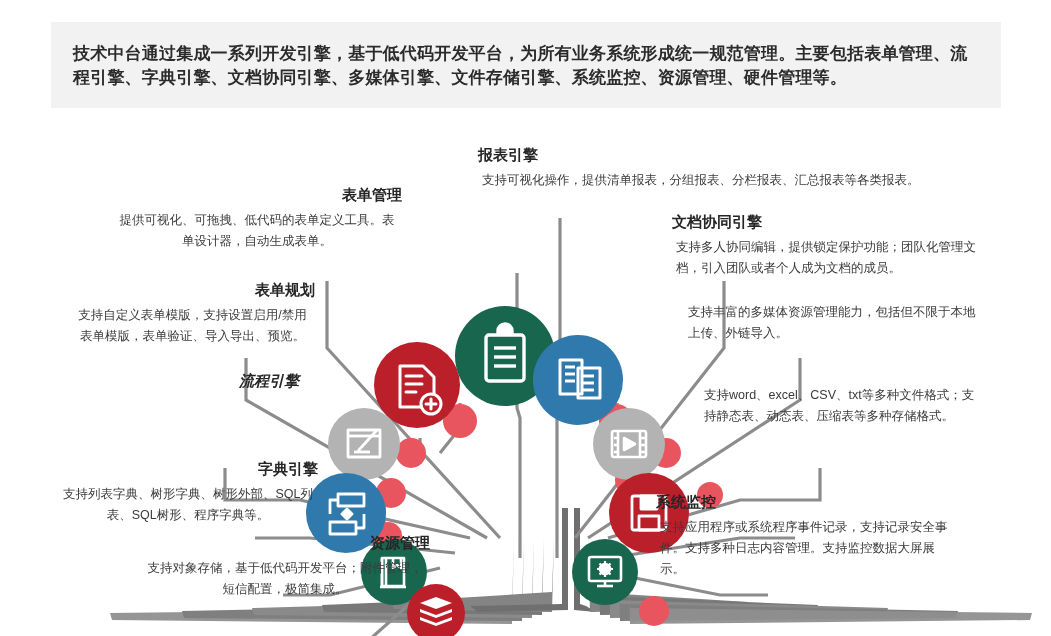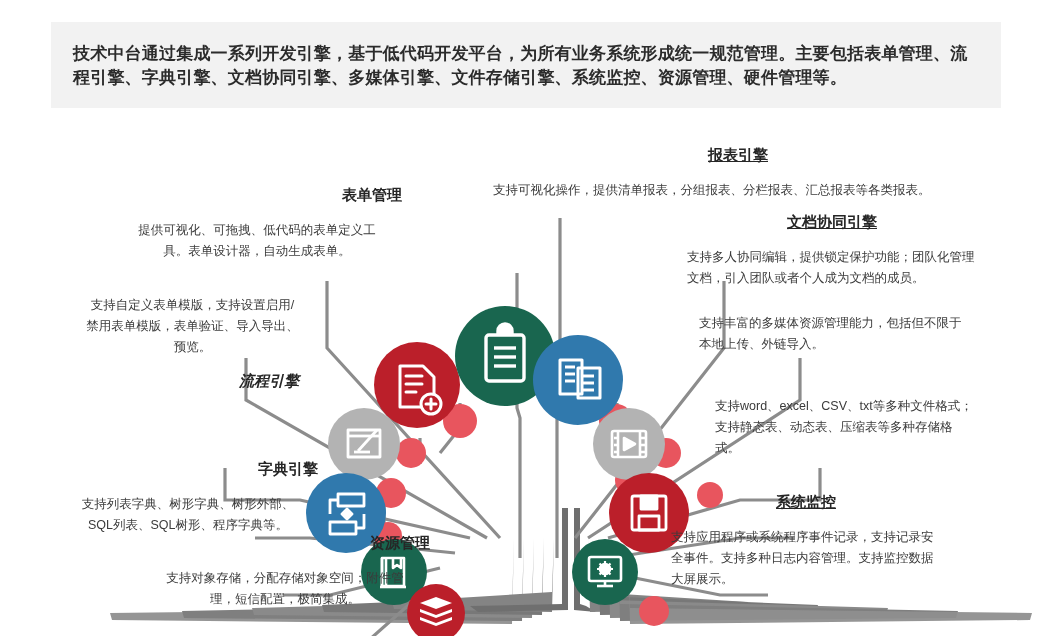--- a/index.html
+++ b/index.html
@@ -29,23 +29,23 @@
   .tree-svg{
     position:absolute;left:0;top:108px;width:1051px;height:528px;
   }
   
   .callout{position:absolute;}
   .callout .ttl{
     font-size:15px;font-weight:bold;color:#262626;line-height:20px;
     margin:0 0 5px 0;
   }
   .callout .desc{
-    font-size:12.5px;line-height:21px;color:#3b3b3b;margin:15px;
-  }
-  .callout.right .ttl{text-align:center;text-decoration:underline;}
+    font-size:12.5px;line-height:21px;color:#3b3b3b;margin:4px;
+  }
+  .callout.right .ttl{text-align:left;}
   .callout.left{text-align:right;}
   .callout.left .ttl{text-align:right;}
   .callout.left .desc{text-align:center;}
 
   
   #c-report   {left:478px;top:145px;width:520px;}
   #c-form-mgr {left:112px;top:185px;width:290px;}
   #c-doc      {left:672px;top:212px;width:320px;}
   #c-form-plan{left:70px;top:280px;width:245px;}
   #c-media    {left:684px;top:298px;width:300px;}
@@ -261,20 +261,21 @@
   <p class="ttl">表单管理</p>
   <p class="desc">提供可视化、可拖拽、低代码的表单定义工具。表单设计器，自动生成表单。</p>
 </div>
 
 <div class="callout right" id="c-doc">
   <p class="ttl">文档协同引擎</p>
   <p class="desc">支持多人协同编辑，提供锁定保护功能；团队化管理文档，引入团队或者个人成为文档的成员。</p>
 </div>
 
 <div class="callout left" id="c-form-plan">
+  <p class="ttl">表单规划</p>
   <p class="desc">支持自定义表单模版，支持设置启用/禁用表单模版，表单验证、导入导出、预览。</p>
 </div>
 
 <div class="callout right" id="c-media">
   <p class="desc">支持丰富的多媒体资源管理能力，包括但不限于本地上传、外链导入。</p>
 </div>
 
 <div class="callout left" id="c-flow">
   <p class="ttl">流程引擎</p>
 </div>
@@ -288,14 +289,14 @@
   <p class="desc">支持列表字典、树形字典、树形外部、SQL列表、SQL树形、程序字典等。</p>
 </div>
 
 <div class="callout right" id="c-monitor">
   <p class="ttl">系统监控</p>
   <p class="desc">支持应用程序或系统程序事件记录，支持记录安全事件。支持多种日志内容管理。支持监控数据大屏展示。</p>
 </div>
 
 <div class="callout left" id="c-res">
   <p class="ttl">资源管理</p>
-  <p class="desc">支持对象存储，分配存储对象空间；附件管理，短信配置，极简集成。</p>
+  <p class="desc">支持对象存储，基于低代码开发平台；附件管理，短信配置，极简集成。</p>
 </div>
 
 </body></html>

